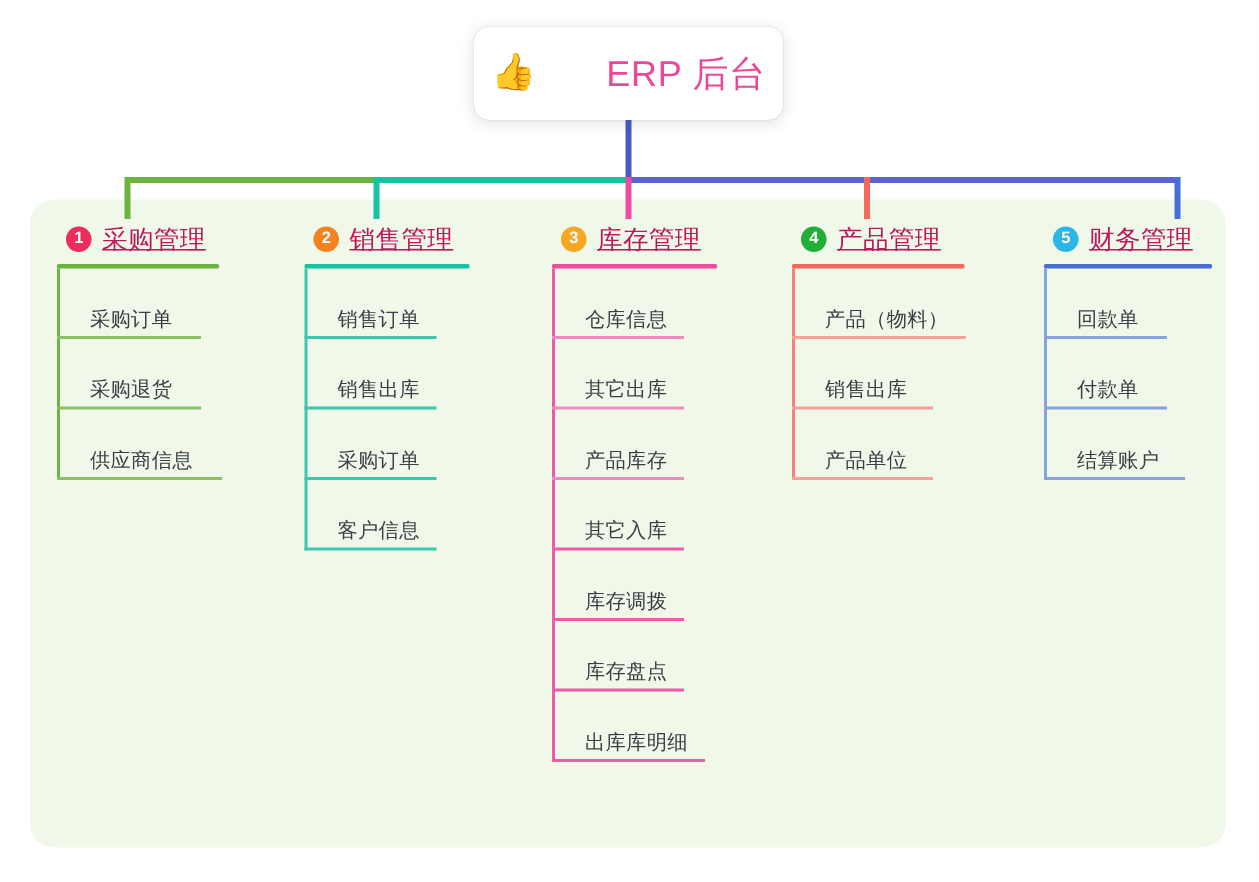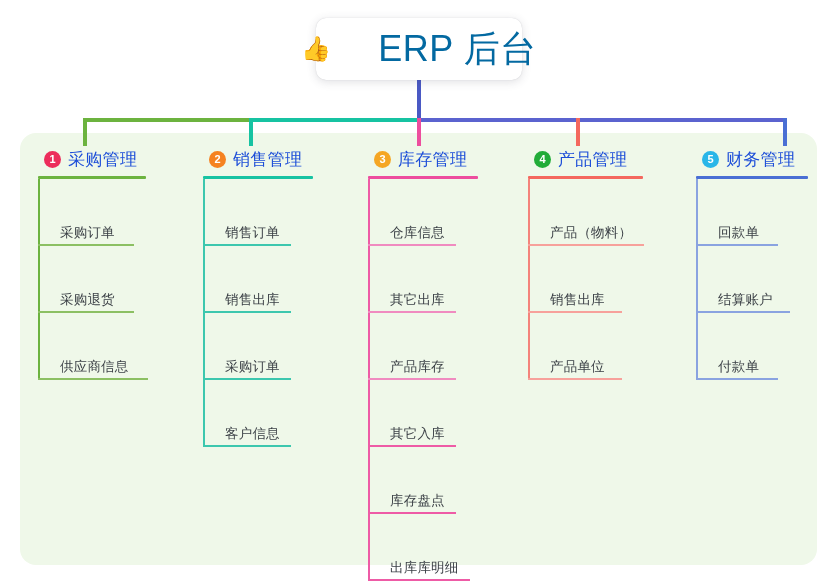--- a/index.html
+++ b/index.html
@@ -36,22 +36,22 @@
     gap: 10px;
     box-sizing: border-box;
     z-index: 6;
   }
   .root-emoji {
     font-size: 24px;
     line-height: 1;
     display: inline-block;
   }
   .root-title {
-    font-size: 36px;
-    color: #0369a1;
+    font-size: 24px;
+    color: #ec4899;
     letter-spacing: 0.5px;
     white-space: nowrap;
     margin-left: 37px;
   }
 
   
   .panel {
     position: absolute;
     left: 20px;
     top: 133px;
@@ -102,44 +102,45 @@
     color: #ffffff;
     font-size: 11px;
     line-height: 17px;
     text-align: center;
     font-weight: 700;
     flex: none;
     box-sizing: border-box;
   }
   .col-title {
     font-size: 17px;
-    color: #1d4ed8;
+    color: #be185d;
     white-space: nowrap;
     letter-spacing: 0.3px;
+    text-decoration: underline;
   }
   .header-rule {
     height: 3px;
     border-radius: 1px;
     margin-top: 4px;
   }
 
   .items {
     position: relative;
     margin-top: 0;
   }
   .spine {
     position: absolute;
     left: 0;
     top: 0;
     bottom: 0;
     width: 2px;
   }
   .item {
     position: relative;
-    height: 67px;
+    height: 47px;
     box-sizing: border-box;
     display: flex;
     align-items: flex-end;
   }
   .item-label {
     font-size: 13.5px;
     color: #3a3f45;
     white-space: nowrap;
     padding-left: 22px;
     padding-bottom: 4px;
@@ -249,20 +250,24 @@
         </div>
         <div class="item">
           <span class="item-label">产品库存</span>
           <span class="item-rule" style="width:88px;background:#f08bc0;"></span>
         </div>
         <div class="item">
           <span class="item-label">其它入库</span>
           <span class="item-rule" style="width:88px;background:#ee5ba6;"></span>
         </div>
         <div class="item">
+          <span class="item-label">库存调拨</span>
+          <span class="item-rule" style="width:88px;background:#ee5ba6;"></span>
+        </div>
+        <div class="item">
           <span class="item-label">库存盘点</span>
           <span class="item-rule" style="width:88px;background:#ee5ba6;"></span>
         </div>
         <div class="item">
           <span class="item-label">出库库明细</span>
           <span class="item-rule" style="width:102px;background:#ee5ba6;"></span>
         </div>
       </div>
     </div>
 
@@ -295,24 +300,24 @@
         <span class="col-title">财务管理</span>
       </div>
       <div class="header-rule" style="width:112px;background:#4a6fd4;"></div>
       <div class="items">
         <div class="spine" style="background:#8aa3e0;"></div>
         <div class="item">
           <span class="item-label">回款单</span>
           <span class="item-rule" style="width:82px;background:#8aa3e0;"></span>
         </div>
         <div class="item">
+          <span class="item-label">付款单</span>
+          <span class="item-rule" style="width:82px;background:#8aa3e0;"></span>
+        </div>
+        <div class="item">
           <span class="item-label">结算账户</span>
           <span class="item-rule" style="width:94px;background:#8aa3e0;"></span>
         </div>
-        <div class="item">
-          <span class="item-label">付款单</span>
-          <span class="item-rule" style="width:82px;background:#8aa3e0;"></span>
-        </div>
       </div>
     </div>
 
   </div>
 </div>
 
 </body></html>

